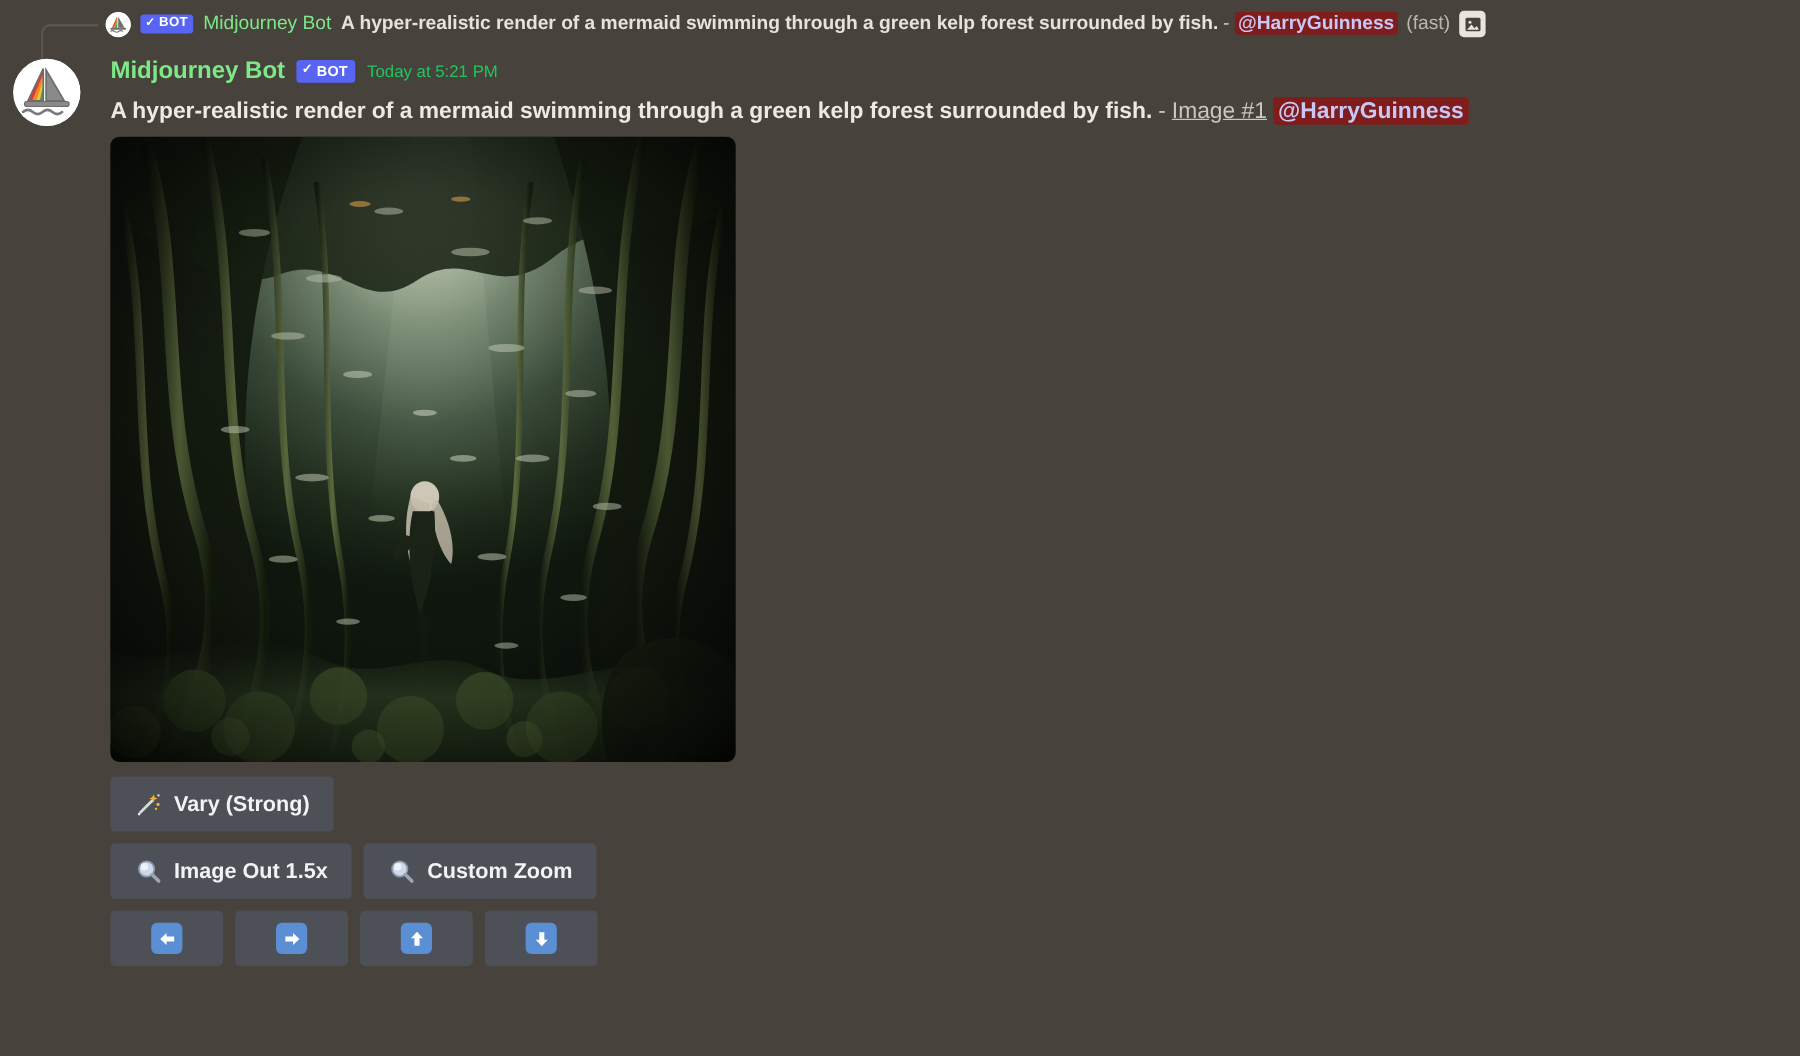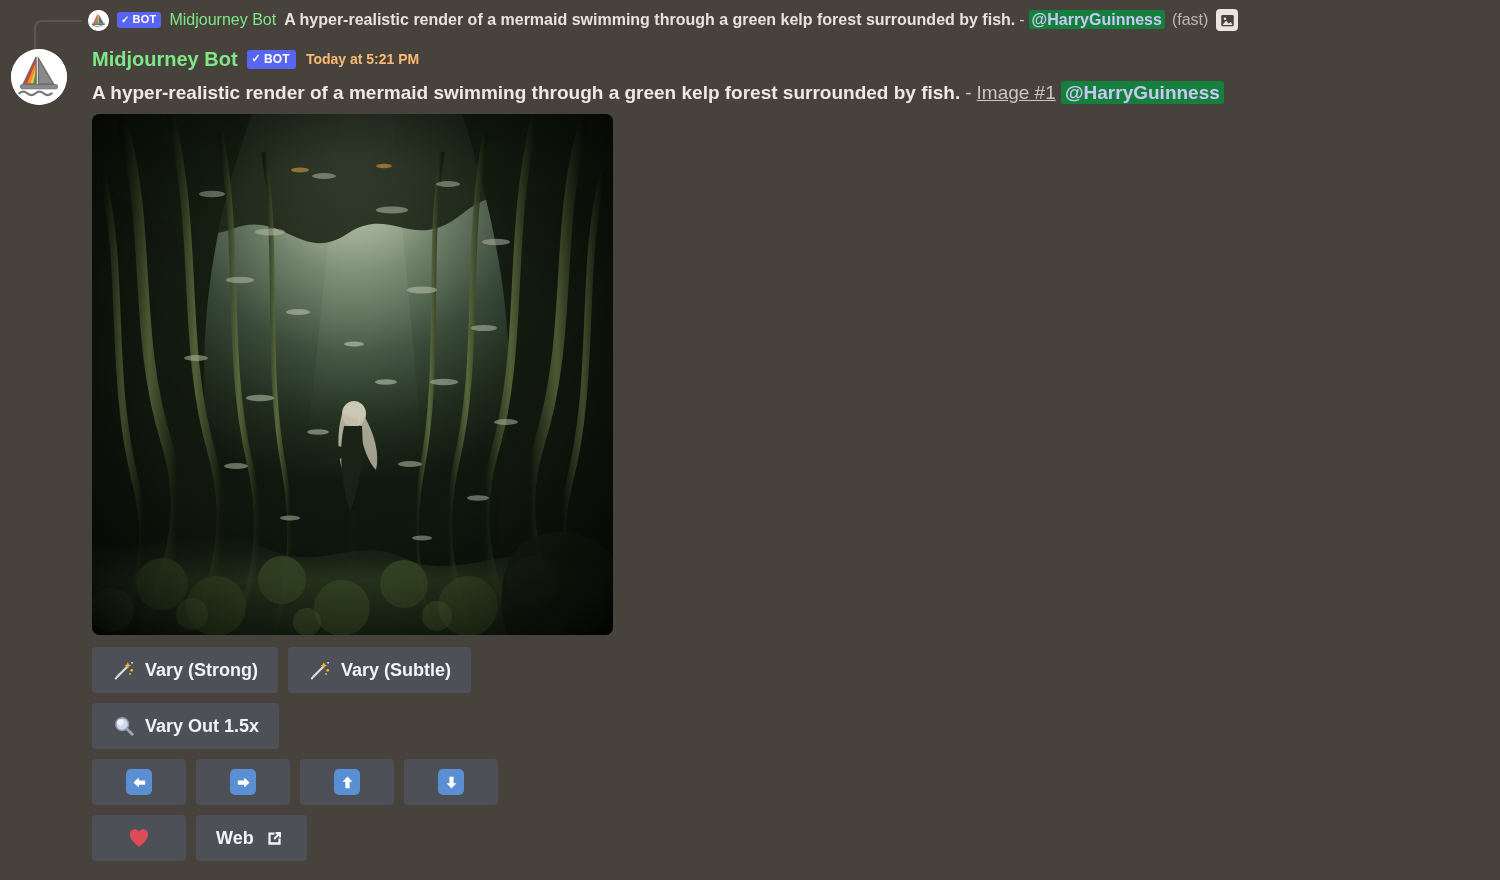--- a/index.html
+++ b/index.html
@@ -94,21 +94,21 @@
     font-size: 16px;
     font-weight: bold;
     white-space: nowrap;
   }
   .reply-dash {
     color: #cfcac2;
     font-weight: normal;
     margin: 0 4px;
   }
   .mention {
-    background: #15803d;
+    background: #7f1d1d;
     color: #c9c7f5;
     border-radius: 3px;
     padding: 1px 3px;
     font-weight: 600;
     white-space: nowrap;
   }
   .reply-fast {
     color: #bcb7ae;
     font-size: 16px;
     font-weight: normal;
@@ -173,23 +173,23 @@
     border-radius: 3px;
     padding: 2px 6px 3px 5px;
     line-height: 14px;
     letter-spacing: .2px;
     height: 19px;
     box-sizing: border-box;
     margin-right: 10px;
   }
   .bot-tag-lg .chk { font-size: 11px; line-height: 11px; }
   .timestamp {
-    color: #fdba74;
+    color: #22c55e;
     font-size: 14px;
-    font-weight: bold;
+    font-weight: normal;
   }
 
   .msg-content {
     margin-top: 9px;
     font-size: 19px;
     color: #ede9e3;
     font-weight: bold;
     line-height: 24px;
     white-space: nowrap;
   }
@@ -477,48 +477,45 @@
                 <path d="M16.2 3.4 l1.1 2.5 l2.5 1.1 l-2.5 1.1 l-1.1 2.5 l-1.1 -2.5 l-2.5 -1.1 l2.5 -1.1 Z" fill="#f0b429"></path>
                 <circle cx="20.4" cy="12.4" r="1.5" fill="#f0b429"></circle>
                 <circle cx="18.6" cy="16.4" r="1.1" fill="#f0b429"></circle>
                 <circle cx="20.8" cy="4.2" r="1" fill="#e9eaee"></circle>
                 <circle cx="3.2" cy="21.2" r="1.2" fill="#e9eaee"></circle>
               </svg>
             </span>
             <span class="label">Vary (Strong)</span>
           </button>
 
-          <button class="btn">
-            <span class="emoji">
-              <svg width="22" height="22" viewBox="0 0 24 24">
-                <line x1="4.5" y1="19.5" x2="15" y2="9" stroke="#d7d9de" stroke-width="2.4" stroke-linecap="round"></line>
-                <path d="M16.2 3.4 l1.1 2.5 l2.5 1.1 l-2.5 1.1 l-1.1 2.5 l-1.1 -2.5 l-2.5 -1.1 l2.5 -1.1 Z" fill="#f0b429"></path>
-                <circle cx="20.4" cy="12.4" r="1.5" fill="#f0b429"></circle>
-                <circle cx="18.6" cy="16.4" r="1.1" fill="#f0b429"></circle>
-                <circle cx="20.8" cy="4.2" r="1" fill="#e9eaee"></circle>
-                <circle cx="3.2" cy="21.2" r="1.2" fill="#e9eaee"></circle>
-              </svg>
-            </span>
-            <span class="label">Vary (Subtle)</span>
-          </button>
         </div>
 
         <div class="row">
 
           <button class="btn">
             <span class="emoji">
               <svg width="22" height="22" viewBox="0 0 24 24">
                 <circle cx="10" cy="10" r="7" fill="#cdd8ea" stroke="#8a99ad" stroke-width="1.6"></circle>
                 <circle cx="8" cy="8" r="3.4" fill="#f2f6fb" opacity="0.9"></circle>
                 <line x1="15" y1="15" x2="21" y2="21" stroke="#9aa6b6" stroke-width="3.2" stroke-linecap="round"></line>
               </svg>
             </span>
-            <span class="label">Vary Out 1.5x</span>
-          </button>
-
+            <span class="label">Image Out 1.5x</span>
+          </button>
+
+          <button class="btn">
+            <span class="emoji">
+              <svg width="22" height="22" viewBox="0 0 24 24">
+                <circle cx="10" cy="10" r="7" fill="#cdd8ea" stroke="#8a99ad" stroke-width="1.6"></circle>
+                <circle cx="8" cy="8" r="3.4" fill="#f2f6fb" opacity="0.9"></circle>
+                <line x1="15" y1="15" x2="21" y2="21" stroke="#9aa6b6" stroke-width="3.2" stroke-linecap="round"></line>
+              </svg>
+            </span>
+            <span class="label">Custom Zoom</span>
+          </button>
         </div>
 
         <div class="row">
           <button class="btn icon-only">
             <span class="arrow-box">
               <svg width="17" height="17" viewBox="0 0 24 24">
                 <path d="M20 9 H11 V5 L3.5 12 L11 19 V15 H20 Z" fill="#ffffff"></path>
               </svg>
             </span>
           </button>
@@ -538,35 +535,17 @@
           </button>
           <button class="btn icon-only">
             <span class="arrow-box">
               <svg width="17" height="17" viewBox="0 0 24 24">
                 <path d="M9 4 V13 H5 L12 20.5 L19 13 H15 V4 Z" fill="#ffffff"></path>
               </svg>
             </span>
           </button>
         </div>
 
-        <div class="row">
-          <button class="btn icon-only">
-            <span class="emoji heart-emoji">
-              <svg width="26" height="26" viewBox="0 0 24 24">
-                <path d="M12 21 C12 21 2.8 14.6 2.8 8.6 C2.8 5.4 5.2 3.2 8 3.2 C9.9 3.2 11.3 4.3 12 5.4 C12.7 4.3 14.1 3.2 16 3.2 C18.8 3.2 21.2 5.4 21.2 8.6 C21.2 14.6 12 21 12 21 Z" fill="#dd4c54"></path>
-              </svg>
-            </span>
-          </button>
-          <button class="btn">
-            <span class="label">Web</span>
-            <span class="emoji">
-              <svg width="21" height="21" viewBox="0 0 24 24">
-                <path d="M5 5 H12 V7.6 H7.6 V16.4 H16.4 V12 H19 V19 H5 Z" fill="#f2f3f5"></path>
-                <path d="M13.2 4.6 H19.4 V10.8 H17 V8.7 L12.4 13.3 L10.7 11.6 L15.3 7 H13.2 Z" fill="#f2f3f5"></path>
-              </svg>
-            </span>
-          </button>
-        </div>
 
       </div>
     </div>
   </div>
 </div>
 
 </body></html>

